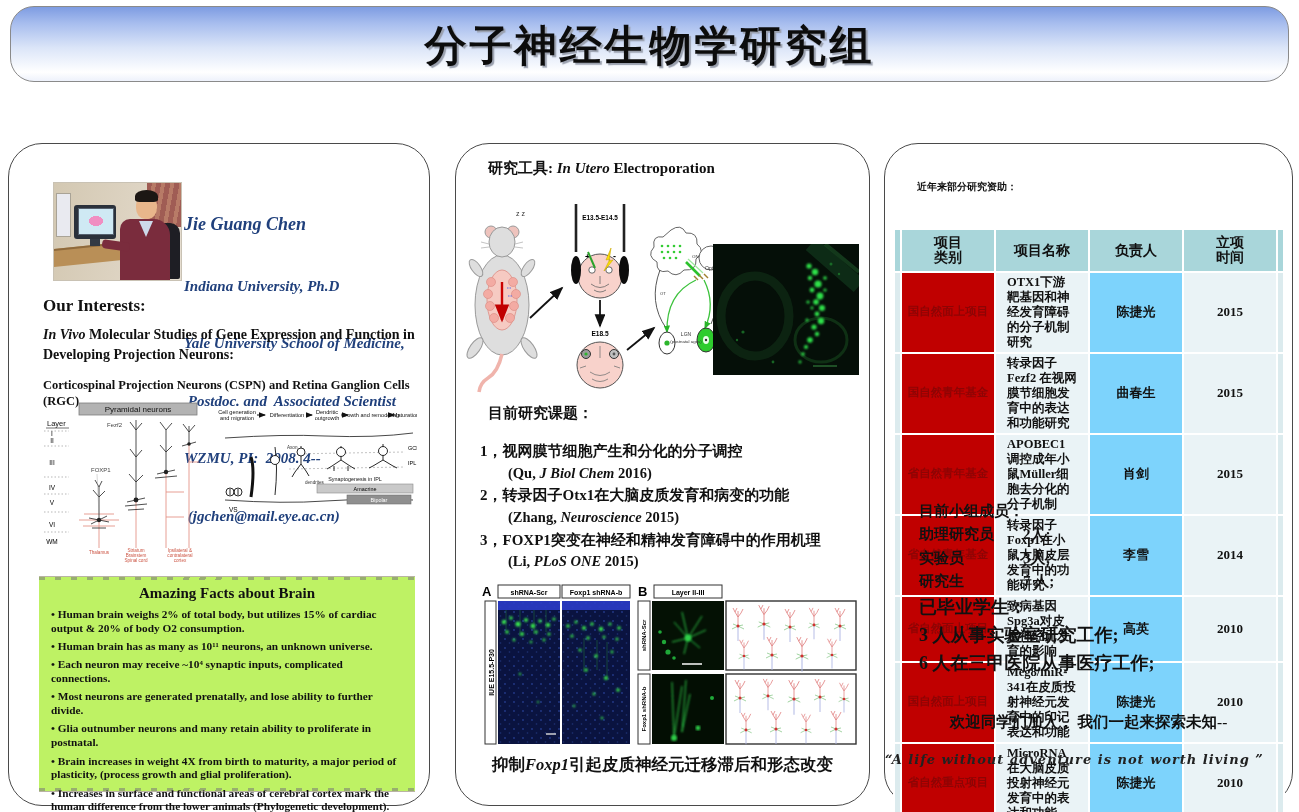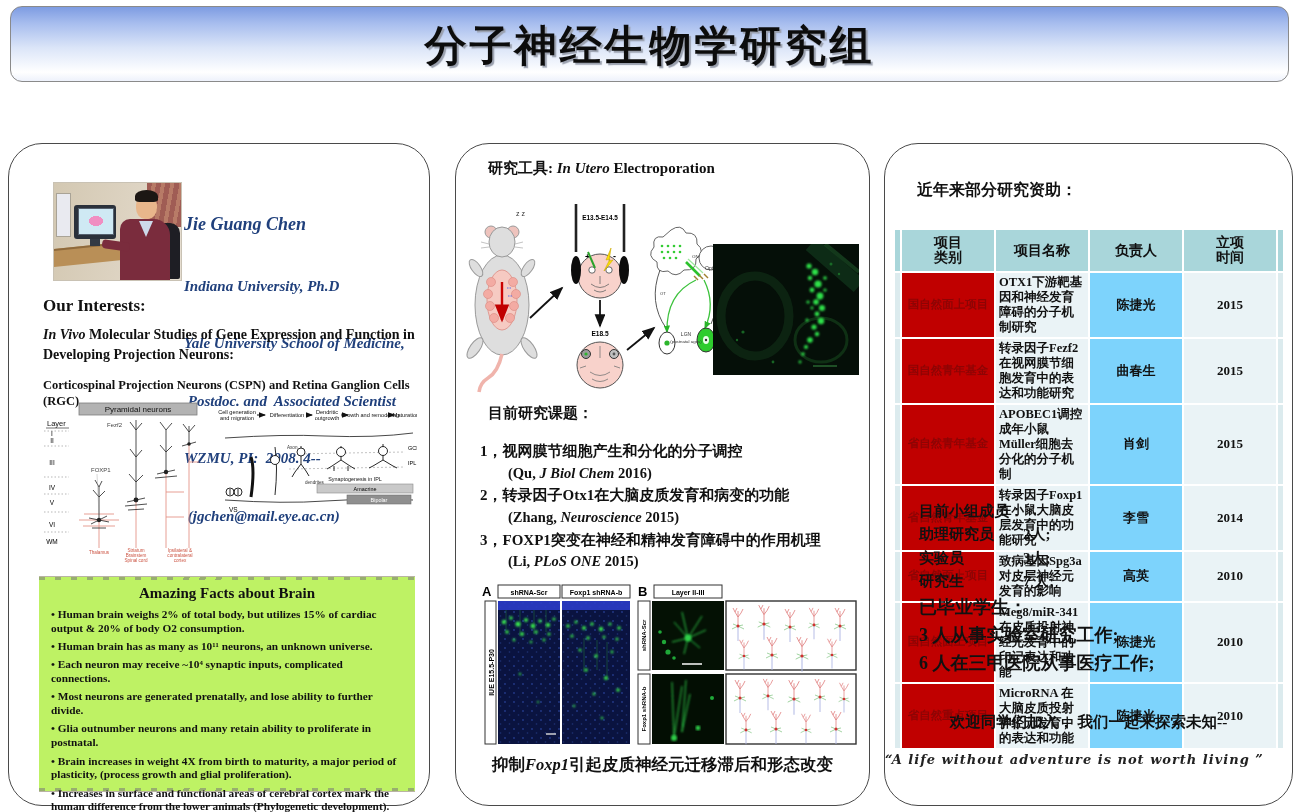--- a/index.html
+++ b/index.html
@@ -2,21 +2,21 @@
 <html><head>
 <meta charset="utf-8">
 <style>
   body { margin:0; background:#fff; }
   .poster { position:relative; width:1299px; height:812px; background:#fff;
             font-family:"Liberation Serif","DejaVu Serif",serif; color:#111; overflow:hidden; }
   .abs { position:absolute; }
 
   
   .banner { left:10px; top:6px; width:1277px; height:74px; border:1px solid #8a8a8a;
-            border-radius:12px;
+            border-radius:24px;
             background:linear-gradient(#7e9ce2 0%, #a7bdee 22%, #dbe5f8 55%, #ffffff 88%, #eef2fb 100%); }
   .banner h1 { margin:0; text-align:center; line-height:78px; font-size:42px; font-weight:600;
                letter-spacing:3px; color:#0c0c0c; text-shadow:2px 2px 1px #9aa0ae; }
 
   
   .panel { border:1.6px solid #4a4a4a; border-radius:34px; background:#fff; }
   .panel-left  { left:8px;   top:143px; width:420px; height:661px; }
   .panel-mid   { left:455px; top:143px; width:413px; height:661px; }
   .panel-right { left:884px; top:143px; width:407px; height:661px; }
 
@@ -60,31 +60,31 @@
   .tool-heading { left:32px; top:15px; font-size:15px; font-weight:bold; }
   .electro-svg { left:8px; top:56px; }
   .fluoro { left:257px; top:100px; width:146px; height:131px; background:#050f08; }
   .topics-heading { left:32px; top:260px; font-size:15px; font-weight:bold; }
   .topics { left:24px; top:296px; width:370px; font-size:15px; font-weight:bold; line-height:1.5; }
   .topics .ref { margin-left:28px; font-size:14.5px; }
   .figure-svg { left:20px; top:438px; }
   .fig-caption { left:0; top:610px; width:100%; text-align:center; font-size:16.5px; font-weight:bold; }
 
   
-  .fund-heading { left:32px; top:36px; font-size:16px; font-weight:bold; }
+  .fund-heading { left:32px; top:36px; font-size:10px; font-weight:bold; }
   .fund-wrap { left:8px; top:84px; width:392px; }
   table.fund { border-collapse:separate; border-spacing:2px; table-layout:fixed; width:392px; background:#fff; }
   table.fund th { background:#a9d6da; font-size:14px; font-weight:bold; white-space:pre-line;
                   line-height:1.1; padding:5px 0; text-align:center; }
   table.fund td { vertical-align:middle; }
   td.edge { width:5px; padding:0; background:#dcebee; }
   tr.hrow td.edge { background:#a9d6da; }
   td.cat { width:82px; background:#c00000; color:#8d0404; font-size:11.5px; font-weight:bold;
            text-align:center; line-height:1.2; padding:2px 1px; }
-  td.pname { width:192px; background:#eaf3f6; font-size:12.5px; font-weight:bold; line-height:1.2; padding:2px 3px; }
+  td.pname { width:192px; background:#eaf3f6; font-size:12.5px; font-weight:bold; line-height:1.2; padding:2px 11px; }
   td.pi { width:52px; background:#7dd3fc; font-size:13px; font-weight:bold; text-align:center; }
   td.yr { width:48px; background:#eaf3f6; font-size:13px; font-weight:bold; text-align:center; }
 
   .members { left:34px; top:356px; font-size:15px; font-weight:bold; line-height:1.55; }
   .member-row { display:flex; }
   .member-role { width:104px; }
   .grad { left:34px; top:450px; font-size:18px; font-weight:bold; line-height:1.55; }
   .welcome { left:0; top:568px; width:100%; text-align:center; font-size:15.5px; font-weight:bold; }
   .quote { left:0; top:608px; width:100%; text-align:left; font-size:13px; font-style:italic;
            font-weight:bold; color:#222; letter-spacing:1px; font-family:"DejaVu Serif",serif; }

